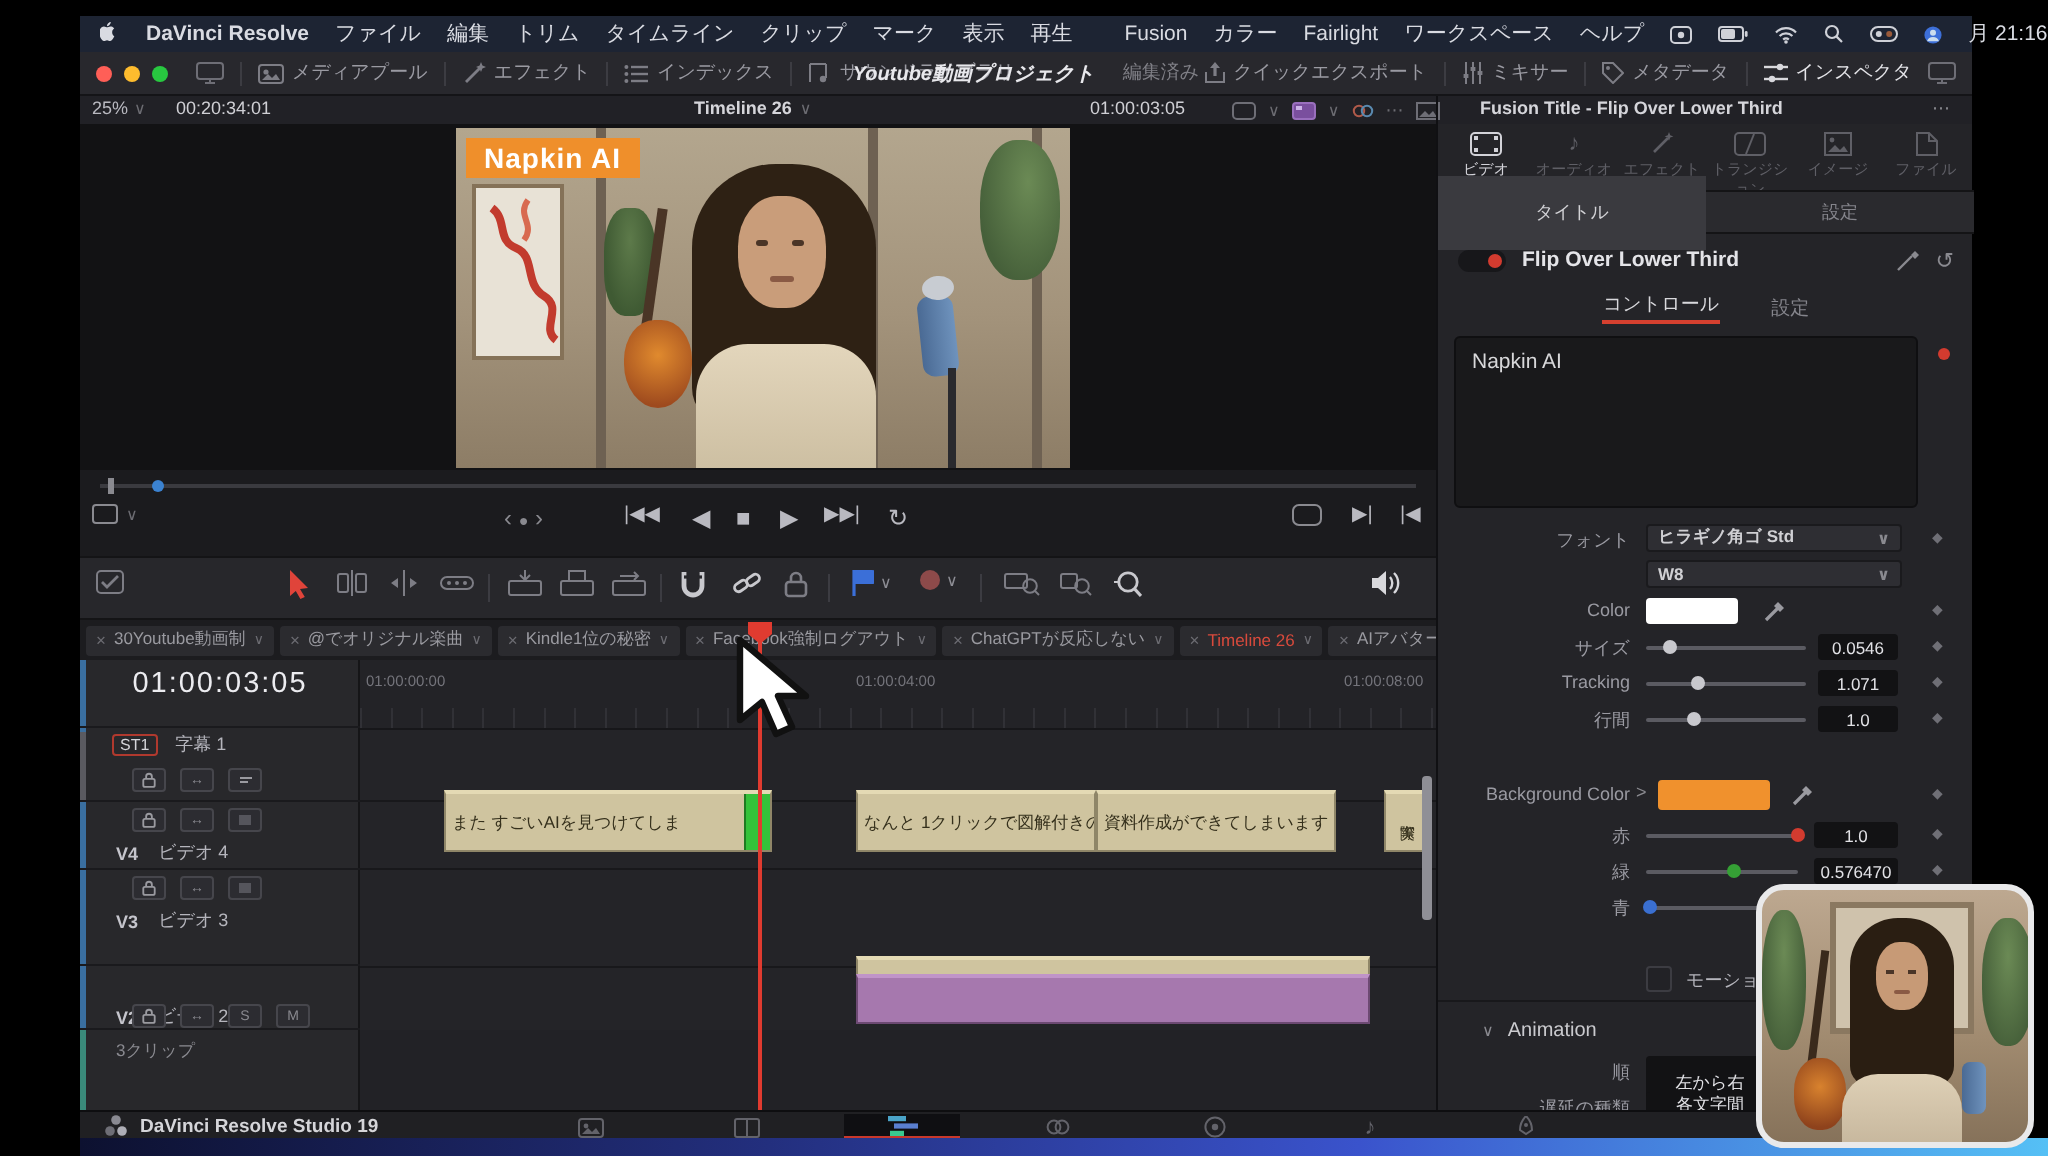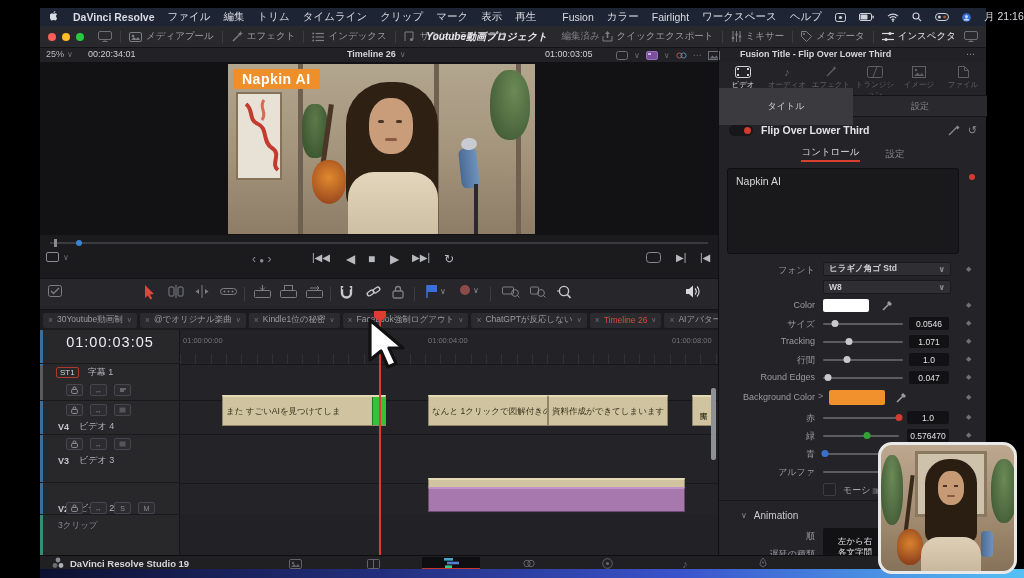--- a/index.html
+++ b/index.html
@@ -813,27 +813,20 @@
         </div>
 
         <div class="irow" style="top:290px;">
           <span class="ins-lb" style="top:2px;">行間</span>
           <span class="track" style="left:104px;width:80px;"></span>
           <span class="hdl" style="left:128px;"></span>
           <span class="vbox" style="left:190px;top:1px;width:40px;">1.0</span>
           <span class="kf">◆</span>
         </div>
 
-        <div class="irow" style="top:308px;">
-          <span class="ins-lb" style="top:2px;">Round Edges</span>
-          <span class="track" style="left:104px;width:80px;"></span>
-          <span class="hdl" style="left:109px;"></span>
-          <span class="vbox" style="left:190px;top:1px;width:40px;">0.047</span>
-          <span class="kf">◆</span>
-        </div>
 
         <div class="irow" style="top:327px;height:18px;">
           <span class="ins-lb" style="top:3px;">Background Color</span>
           <span class="r" style="left:99px;top:2px;color:#8a8a90;font-size:9px;">&gt;</span>
           <span class="r" style="left:110px;top:1px;width:56px;height:15px;background:#f0912d;border-radius:2px;"></span>
           <span class="r" style="left:176px;top:1px;">
               <svg width="12" height="14" viewBox="0 0 12 14">
                 <line x1="2" y1="12" x2="8" y2="6" stroke="#9a9aa0" stroke-width="1.6"></line>
                 <path d="M8 3l3 3-2 2-3-3z" fill="#9a9aa0"></path>
               </svg>
@@ -858,27 +851,20 @@
         </div>
 
         <div class="irow" style="top:384px;">
           <span class="ins-lb" style="top:2px;">青</span>
           <span class="track" style="left:104px;width:76px;"></span>
           <span class="hdl" style="left:106px;background:#3a6fd0;"></span>
           <span class="vbox" style="left:188px;top:1px;width:42px;">0.0</span>
           <span class="kf">◆</span>
         </div>
 
-        <div class="irow" style="top:402px;">
-          <span class="ins-lb" style="top:2px;">アルファ</span>
-          <span class="track" style="left:104px;width:76px;"></span>
-          <span class="hdl" style="left:180px;"></span>
-          <span class="vbox" style="left:188px;top:1px;width:42px;">1.0</span>
-          <span class="kf">◆</span>
-        </div>
 
         <div class="irow" style="top:420px;">
           <span class="r" style="left:104px;top:1px;width:11px;height:11px;background:#222226;border:1px solid #3c3c42;border-radius:2px;"></span>
           <span class="r" style="left:124px;top:2px;color:#b5b5bc;font-size:9px;">モーションブラー</span>
           <span class="kf">◆</span>
         </div>
         <div class="r" style="left:0;top:438px;width:268px;height:1px;background:#18181b;"></div>
 
         <div class="irow fx" style="top:446px;height:14px;padding-left:22px;gap:7px;box-sizing:border-box;">
           <span style="color:#8a8a90;font-size:8px;">∨</span>

